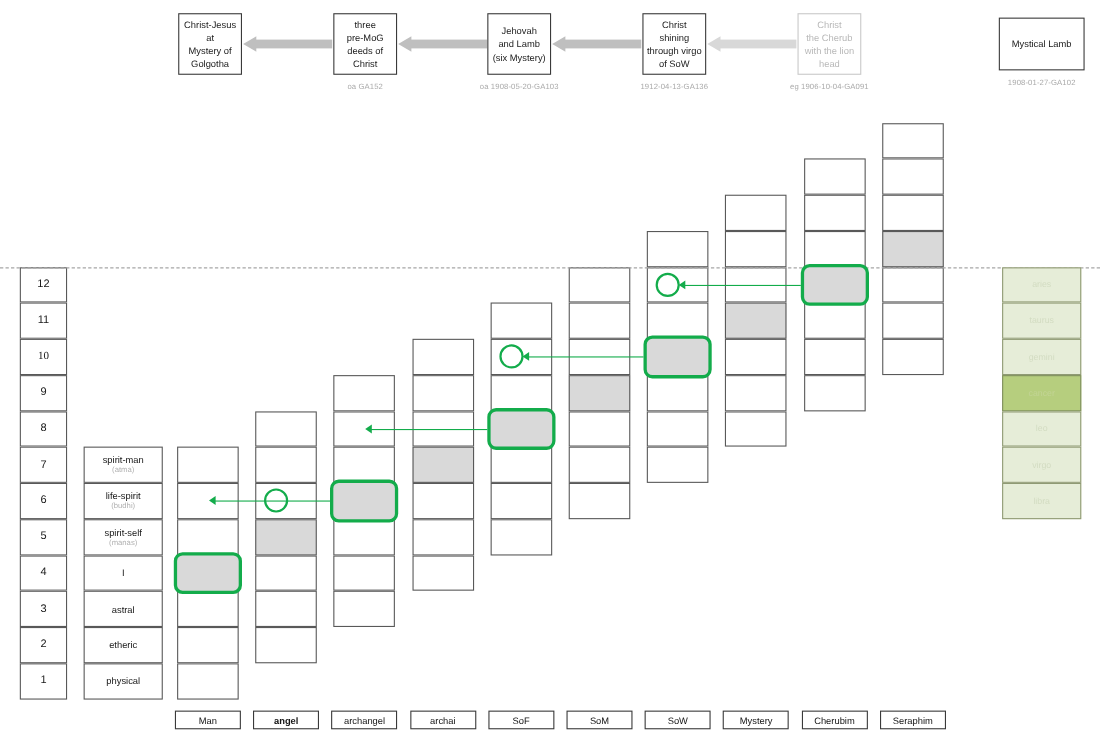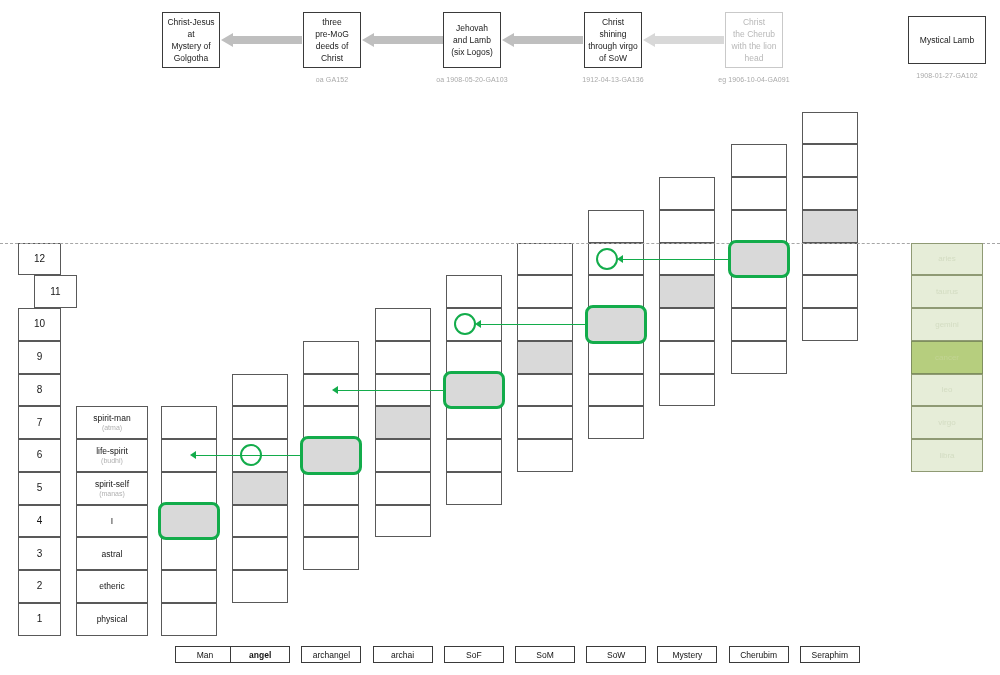--- a/index.html
+++ b/index.html
@@ -171,21 +171,21 @@
           <div>pre-MoG</div>
           <div>deeds of</div>
           <div>Christ</div>
         </div>
       </div>
       <div class="hdr-cite" style="left: 272px; top: 76px; width: 120px;">oa GA152</div>
       <div class="hdr-box" style="left: 443px; top: 12px; width: 58px; height: 56px;">
         <div>
           <div>Jehovah</div>
           <div>and Lamb</div>
-          <div>(six Logos)</div>
+          <div>(six Mystery)</div>
         </div>
       </div>
       <div class="hdr-cite" style="left: 412px; top: 76px; width: 120px;">oa 1908-05-20-GA103</div>
       <div class="hdr-box" style="left: 584px; top: 12px; width: 58px; height: 56px;">
         <div>
           <div>Christ</div>
           <div>shining</div>
           <div>through virgo</div>
           <div>of SoW</div>
         </div>
@@ -221,24 +221,24 @@
       <div class="blockarrow faded" style="left: 643px; width: 81px; top: 33px;">
         <div class="head"></div>
         <div class="shaft"></div>
       </div>
     </div>
 
   <div id="number-ladder">
       <div class="cell numcell" style="left: 18px; width: 43px; top: 242.5px; height: 32.75px;">
         <span>12</span>
       </div>
-      <div class="cell numcell" style="left: 18px; width: 43px; top: 275.25px; height: 32.75px; margin-left: 16px;">
+      <div class="cell numcell" style="left: 18px; width: 43px; top: 275.25px; height: 32.75px;">
         <span>11</span>
       </div>
-      <div class="cell numcell" style="left: 18px; width: 43px; top: 308px; height: 32.75px;">
+      <div class="cell numcell" style="left: 18px; width: 43px; top: 308px; height: 32.75px; font-family: Liberation Serif, serif;">
         <span>10</span>
       </div>
       <div class="cell numcell" style="left: 18px; width: 43px; top: 340.75px; height: 32.75px;">
         <span>9</span>
       </div>
       <div class="cell numcell" style="left: 18px; width: 43px; top: 373.5px; height: 32.75px;">
         <span>8</span>
       </div>
       <div class="cell numcell" style="left: 18px; width: 43px; top: 406.25px; height: 32.75px;">
         <span>7</span>
@@ -376,21 +376,21 @@
       <div class="greenhead" style="left: 617.2px; top: 254.875px;"></div>
       <div class="greenline" style="left: 479.8px; width: 105.4px; top: 324.375px;"></div>
       <div class="greenhead" style="left: 474.8px; top: 320.375px;"></div>
       <div class="greenline" style="left: 337.4px; width: 105.4px; top: 389.875px;"></div>
       <div class="greenhead" style="left: 332.4px; top: 385.875px;"></div>
       <div class="greenline" style="left: 195px; width: 105.4px; top: 455.375px;"></div>
       <div class="greenhead" style="left: 190px; top: 451.375px;"></div>
     </div>
 
   <div id="bottom-labels">
-      <div class="botlabel" style="left: 159px; width: 60px; top: 646px; margin-left: 16px;">
+      <div class="botlabel" style="left: 159px; width: 60px; top: 646px;">
         <span>Man</span>
       </div>
       <div class="botlabel" style="left: 230.2px; width: 60px; top: 646px; font-weight: bold;">
         <span>angel</span>
       </div>
       <div class="botlabel" style="left: 301.4px; width: 60px; top: 646px;">
         <span>archangel</span>
       </div>
       <div class="botlabel" style="left: 372.6px; width: 60px; top: 646px;">
         <span>archai</span>

